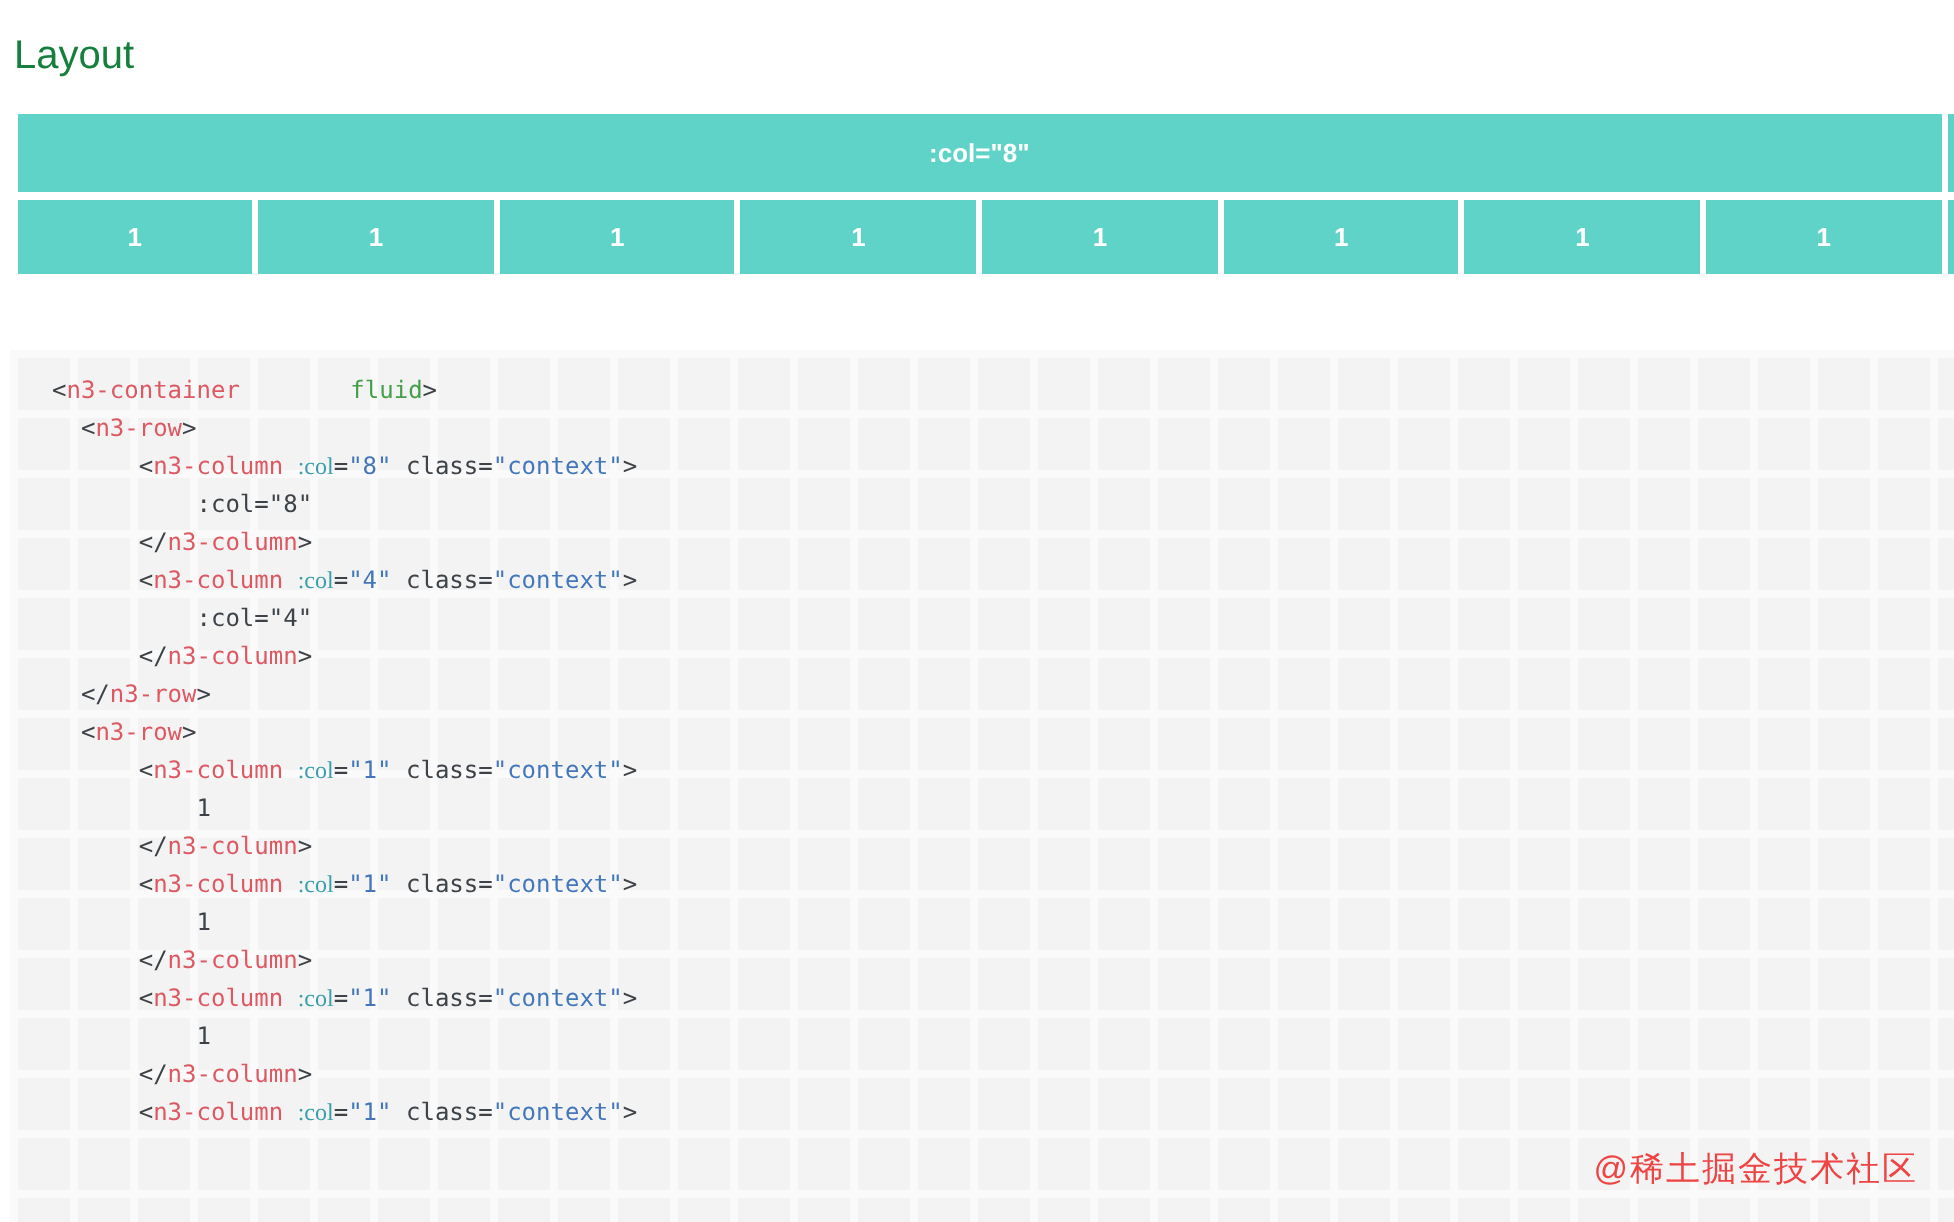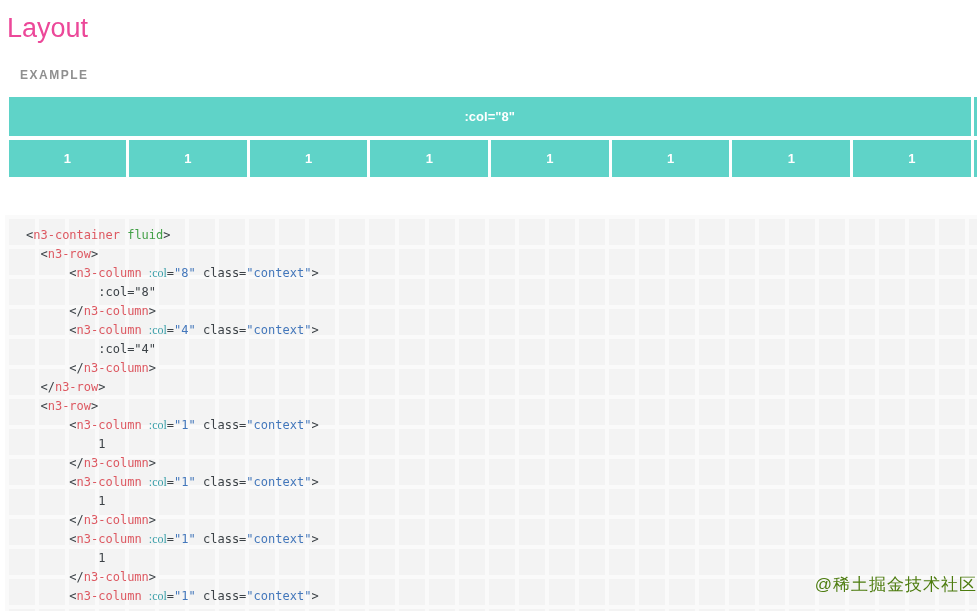--- a/index.html
+++ b/index.html
@@ -5,21 +5,21 @@
   html,body { margin:0; padding:0; }
   body {
     width:977px; height:611px; overflow:hidden; position:relative;
     background:#ffffff;
     font-family:"Liberation Sans", sans-serif;
   }
   .content { padding-left:7px; }
 
   .page-title {
     margin:14px 0 0 0;
-    font-size:27px; line-height:28px; font-weight:400; color:#ec4899;
+    font-size:20px; line-height:28px; font-weight:400; color:#15803d;
   }
   .example-label {
     margin:26px 0 0 13px;
     font-size:12px; font-weight:700; letter-spacing:1.5px; color:#8f8f8f;
   }
 
   
   .demo { margin-top:15px; width:970px; overflow:hidden; }
   .demo-inner { width:1448px; }
   .demo-row { display:flex; margin-bottom:4px; }
@@ -39,35 +39,34 @@
       repeating-linear-gradient(to right, #fafafa 0, #fafafa 4px, rgba(250,250,250,0) 4px, rgba(250,250,250,0) 30px),
       repeating-linear-gradient(to bottom, #fafafa 0, #fafafa 4px, rgba(250,250,250,0) 4px, rgba(250,250,250,0) 30px);
     font-family:"DejaVu Sans Mono", monospace;
     font-size:12px; line-height:19px; white-space:pre;
   }
   .code-line { height:19px; }
   .pl  { color:#3c4247; }
   .tag { color:#dd5861; }
   .atr { color:#3a9fa9;font-family:Liberation Serif, serif; }
   .str { color:#4377bb; }
-  .grn { color:#43a047; }
+  .grn { color:#43a047;margin-left:48px; }
 
   .watermark {
-    position:absolute; top:573px; right:0;
-    font-size:17px; color:#4d7c0f; letter-spacing:1px;
+    position:absolute; top:573px; right:18px;
+    font-size:17px; color:#ef4444; letter-spacing:1px;
   }
 </style>
 </head>
 <body>
 
 <div class="content">
 
   <h1 class="page-title">Layout</h1>
 
-  <div class="example-label">EXAMPLE</div>
 
   <div class="demo">
     <div class="demo-inner">
       <div class="demo-row top">
           <div class="demo-cell" style="width: 962.333px; background: rgb(95, 211, 200);">:col="8"</div>
           <div class="demo-cell" style="width: 479.667px; background: rgb(95, 211, 200);">:col="4"</div>
         </div>
       <div class="demo-row bottom">
           <div class="demo-cell" style="width: 117.667px; background: rgb(95, 211, 200);">1</div>
           <div class="demo-cell" style="width: 117.667px; background: rgb(95, 211, 200);">1</div>

